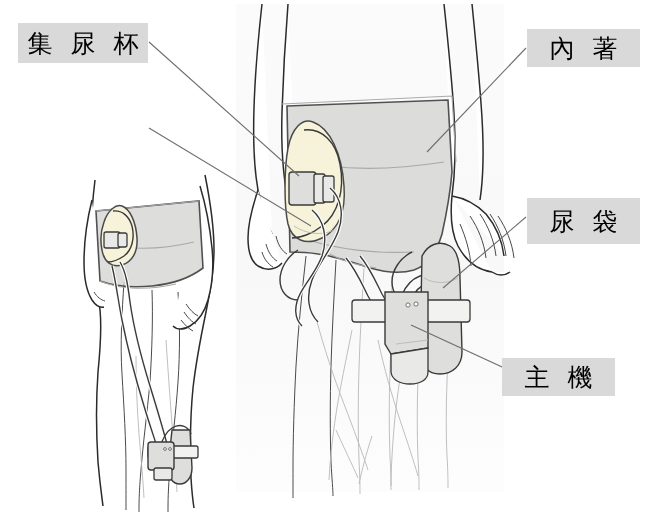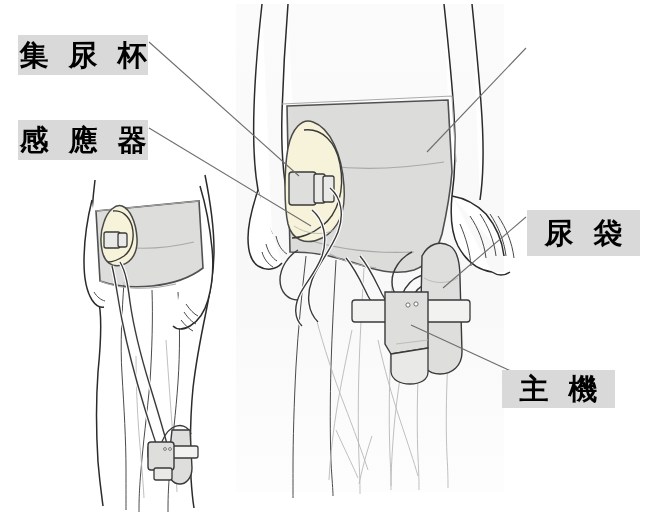--- a/index.html
+++ b/index.html
@@ -28,28 +28,27 @@
     background: linear-gradient(180deg,#fbfbfb 0%, #f8f8f8 55%, #fdfdfd 100%);
   }
   
   .callout {
     position: absolute;
     background: #d9d9d9;
     color: #000000;
     display: flex;
     align-items: center;
     justify-content: center;
-    font-weight: bold;
+    font-weight: normal;
     letter-spacing: 5px;
     text-indent: 5px;
-    font-size: 29px;
+    font-size: 25px;
     line-height: 1;
     font-family: "DejaVu Sans", "Liberation Sans", sans-serif;
     white-space: nowrap;
-    margin-top: 12px;
   }
   #callout-cup   { left: 18px;  top: 23px;  width: 130px; height: 40px; }
   #callout-sensor{ left: 18px;  top: 108px; width: 130px; height: 40px; }
   #callout-inner { left: 527px; top: 29px;  width: 113px; height: 38px; }
   #callout-bag   { left: 527px; top: 198px; width: 113px; height: 46px; }
   #callout-main  { left: 502px; top: 358px; width: 113px; height: 38px; }
 
   
   svg.layer {
     position: absolute;
@@ -253,20 +252,20 @@
   <svg class="layer" viewBox="0 0 650 516">
     <line class="lead" x1="149" y1="42" x2="299" y2="176"></line>
     <line class="lead" x1="149" y1="128" x2="311" y2="226"></line>
     <line class="lead" x1="526" y1="48" x2="427" y2="152"></line>
     <line class="lead" x1="526" y1="217" x2="443" y2="288"></line>
     <line class="lead" x1="526" y1="378" x2="411" y2="325"></line>
   </svg>
 
   <div class="callout" id="callout-cup">集 尿 杯</div>
 
-  <div class="callout" id="callout-sensor">感 應 器</div>
-
+
+  <div class="callout" id="callout-inner">內 著</div>
 
   <div class="callout" id="callout-bag">尿 袋</div>
 
   <div class="callout" id="callout-main">主 機</div>
 
 </div>
 
 </body></html>

